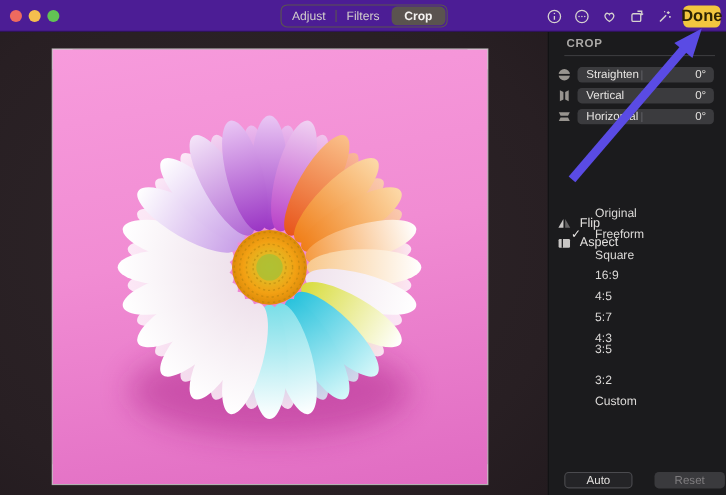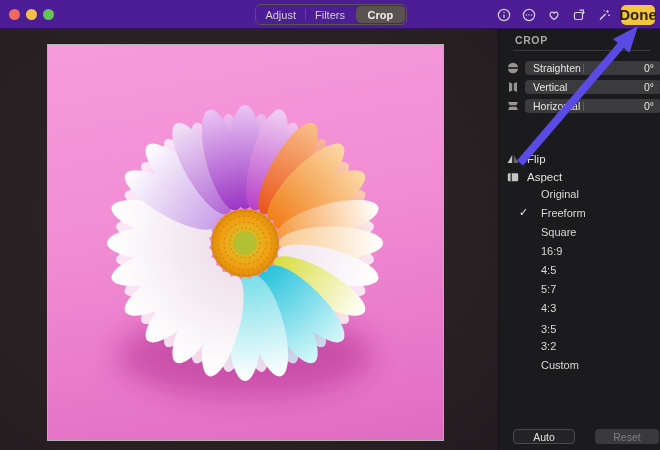--- a/index.html
+++ b/index.html
@@ -68,28 +68,28 @@
     position:absolute; top:29px; right:0; width:162px; height:421px;
     background:#1B1B1D; border-left:1px solid #121214;
   }
   .crop-header { position:absolute; left:16px; top:5px; font-size:10.5px; font-weight:bold;
     letter-spacing:.6px; color:#ABA9A7; }
   .sb-divider { position:absolute; left:14px; top:21px; width:137px; height:1px; background:#3A3A3D; }
 
   .adj-row { position:absolute; left:0; width:162px; height:14px; }
   .adj-icon { position:absolute; left:7px; top:0; width:14px; height:14px; }
   .pill {
-    position:absolute; left:26px; top:0; width:136px; height:14px;
+    position:absolute; left:26px; top:0; width:124px; height:14px;
     background:#3B3B3E; border-radius:4px; display:flex; align-items:center;
   }
   .pill-label { font-size:10.5px; color:#E6E4E2; padding-left:8px; flex:1; }
   .pill-sep { position:absolute; left:58px; top:2.5px; width:1px; height:9px; background:#5D5D61; }
   .pill-val { font-size:10.5px; color:#E6E4E2; padding-right:7px; }
 
-  .tool-row { position:absolute; left:0; width:162px; height:14px; display:flex; align-items:center; }
+  .tool-row { position:absolute; left:0; width:162px; height:14px; display:flex; align-items:center;margin-top:44px; }
   .tool-icon { position:absolute; left:7px; top:0; width:14px; height:14px; }
   .tool-label { position:absolute; left:28px; font-size:11.5px; color:#E2E0DE; }
 
   .opt-row { position:absolute; left:0; width:162px; height:14px; font-size:11px; color:#DCDAD8; }
   .opt-check { position:absolute; left:20px; top:0; font-size:11px; color:#ECEAE8; }
   .opt-label { position:absolute; left:42px; top:1px; }
 
   .btn-auto, .btn-reset {
     position:absolute; top:400px; height:15px; border-radius:4px; font-size:10.5px;
     display:flex; align-items:center; justify-content:center; font-family:inherit;
@@ -363,21 +363,21 @@
   </div>
   <div class="opt-row" style="top:234px;">
     <span class="opt-label">4:5</span>
   </div>
   <div class="opt-row" style="top:253px;">
     <span class="opt-label">5:7</span>
   </div>
   <div class="opt-row" style="top:272px;">
     <span class="opt-label">4:3</span>
   </div>
-  <div class="opt-row" style="top:293px;">
+  <div class="opt-row" style="top:282px;">
     <span class="opt-label">3:5</span>
   </div>
   <div class="opt-row" style="top:310px;">
     <span class="opt-label">3:2</span>
   </div>
   <div class="opt-row" style="top:329px;">
     <span class="opt-label">Custom</span>
   </div>
 
   <button class="btn-auto">Auto</button>

